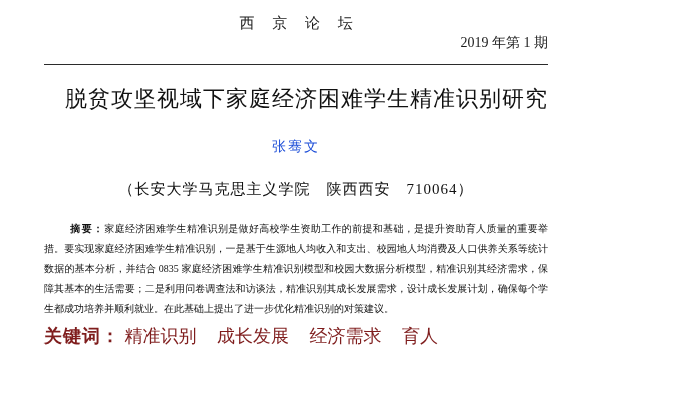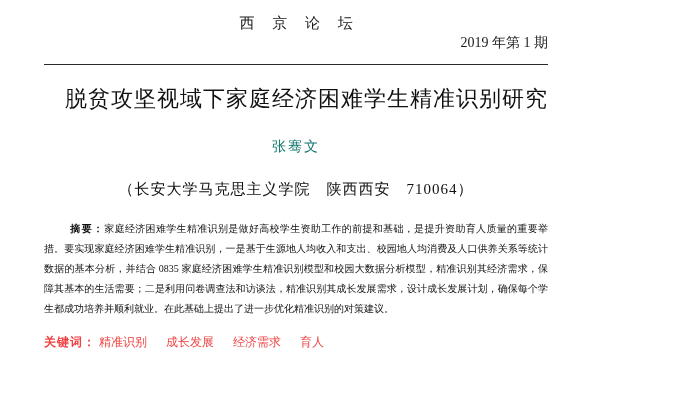--- a/index.html
+++ b/index.html
@@ -73,21 +73,21 @@
     letter-spacing: 1px;
     font-weight: normal;
     color: #111111;
     font-family: "Liberation Serif", "DejaVu Serif", serif;
   }
   .author {
     margin-top: 24px;
     text-align: center;
     font-size: 14px;
     letter-spacing: 2px;
-    color: #0f766e;
+    color: #1d4ed8;
   }
   .affiliation {
     margin-top: 24px;
     text-align: center;
     font-size: 15px;
     letter-spacing: 1px;
     color: #111111;
   }
 
   
@@ -101,24 +101,24 @@
   }
   .abstract .indent {
     display: inline-block;
     width: 26px;
   }
   .lbl {
     font-weight: bold;
     letter-spacing: 1px;
   }
   .keywords {
-    margin-top: 12px;
-    font-size: 12px;
+    margin-top: 0;
+    font-size: 18px;
     line-height: 1.9;
-    color: #ef4444;
+    color: #7f1d1d;
   }
   .kw-list .kw {
     margin-right: 16px;
   }
 </style>
 </head>
 <body>
 
 <div class="page">
 

